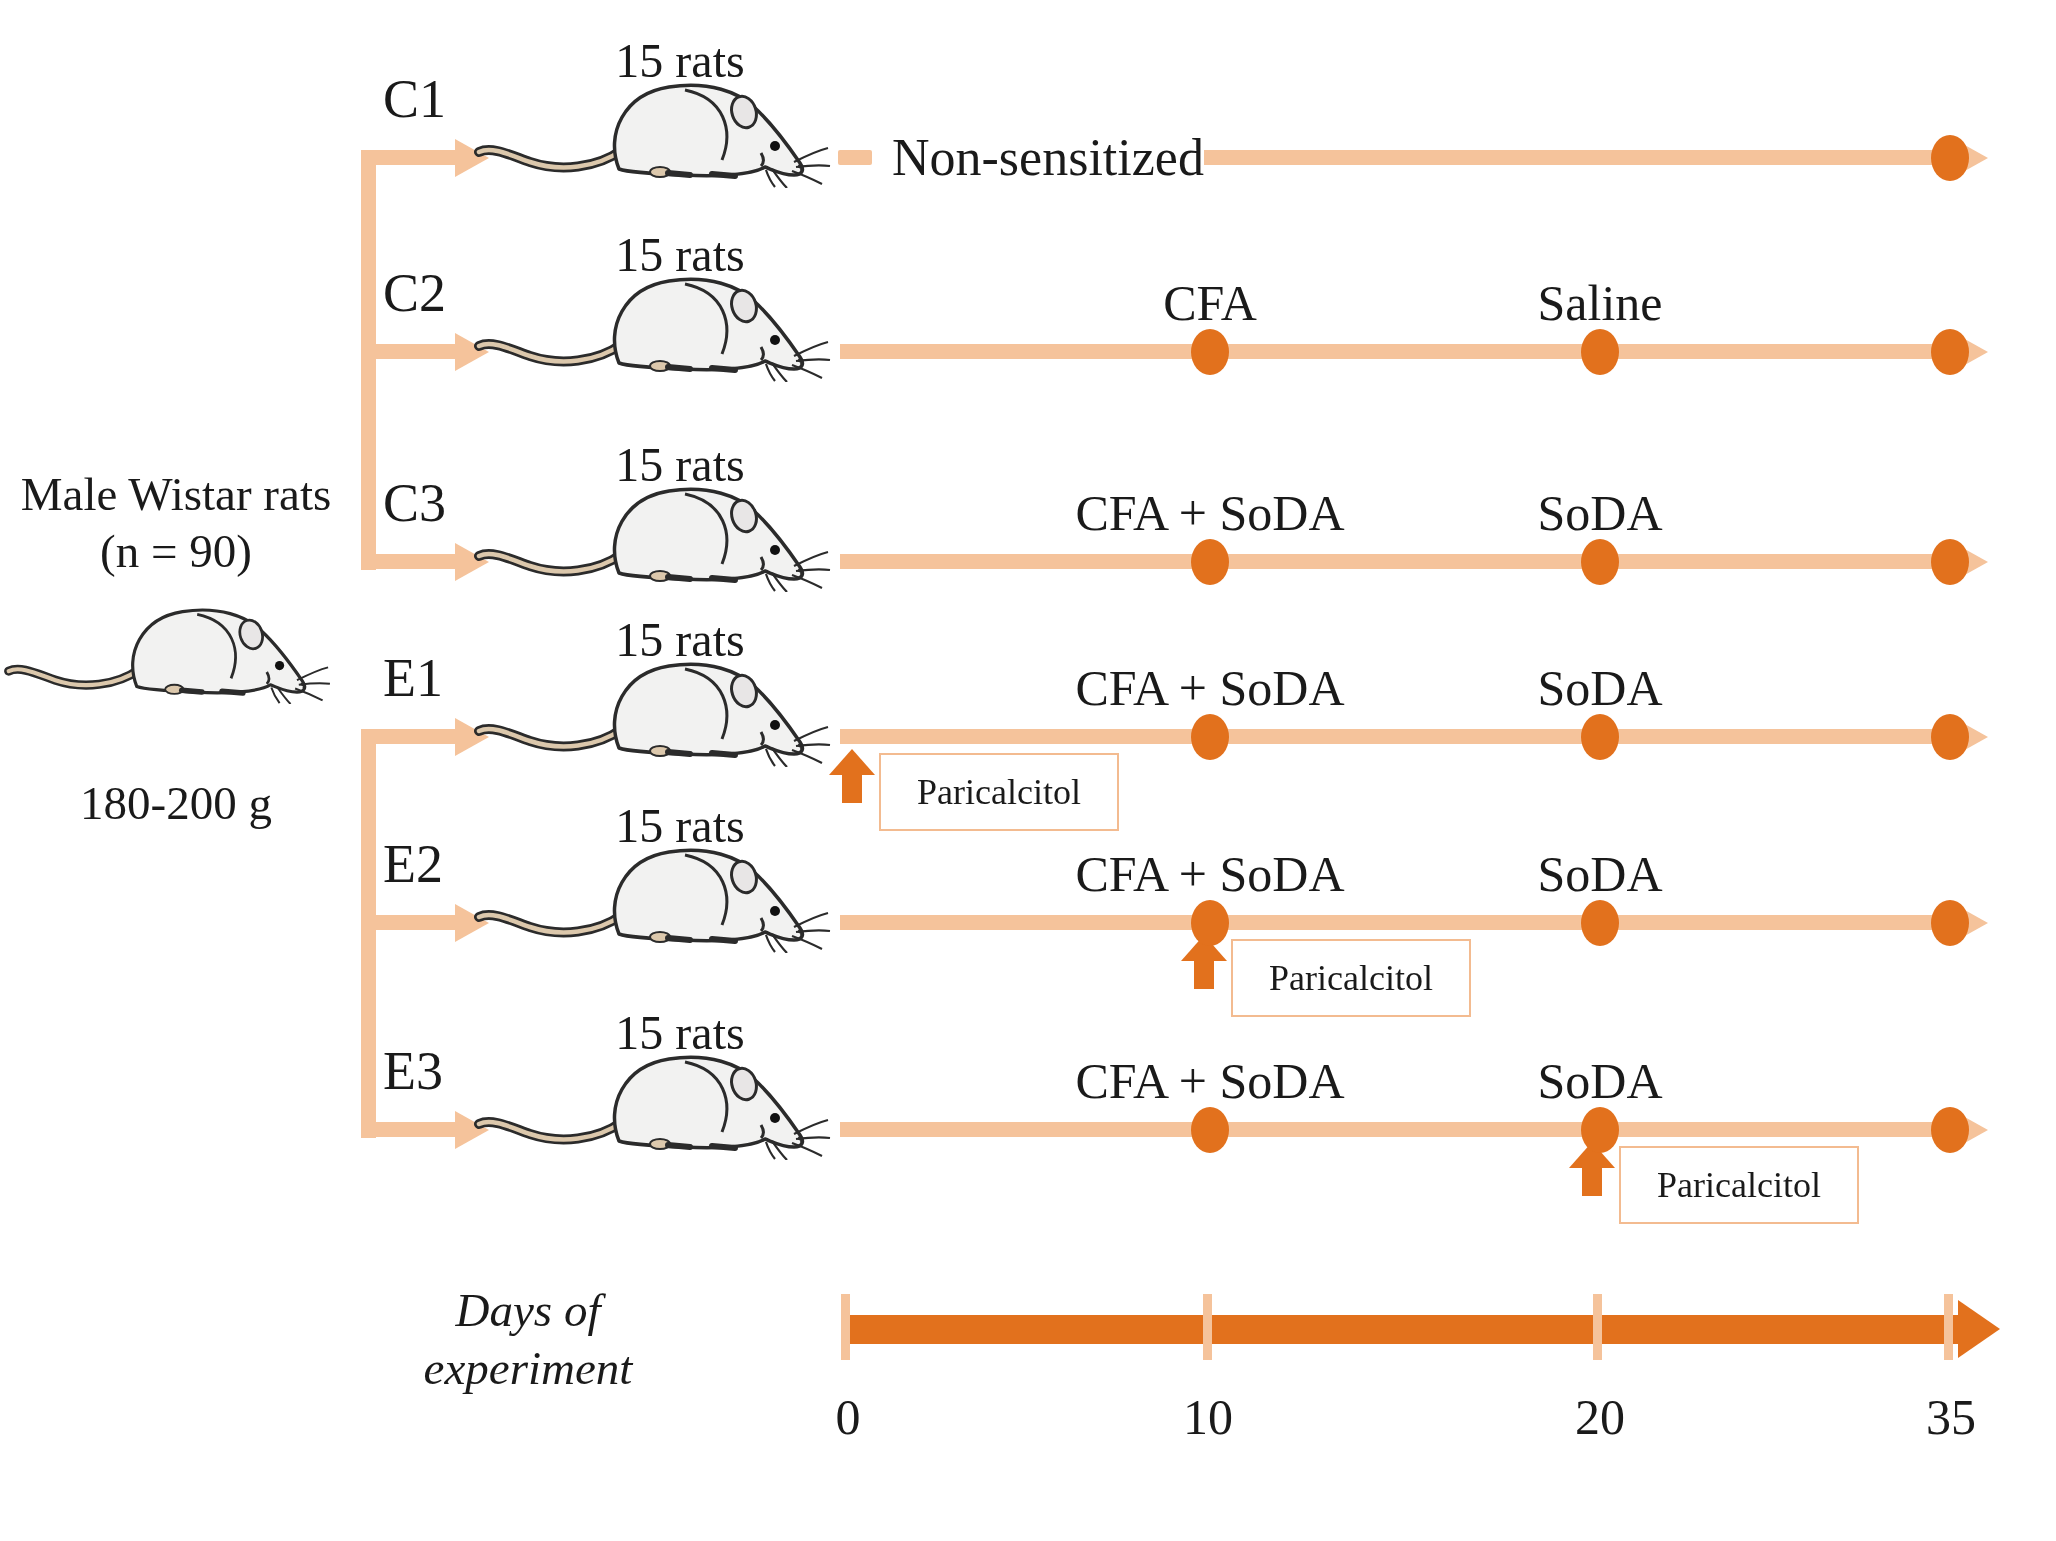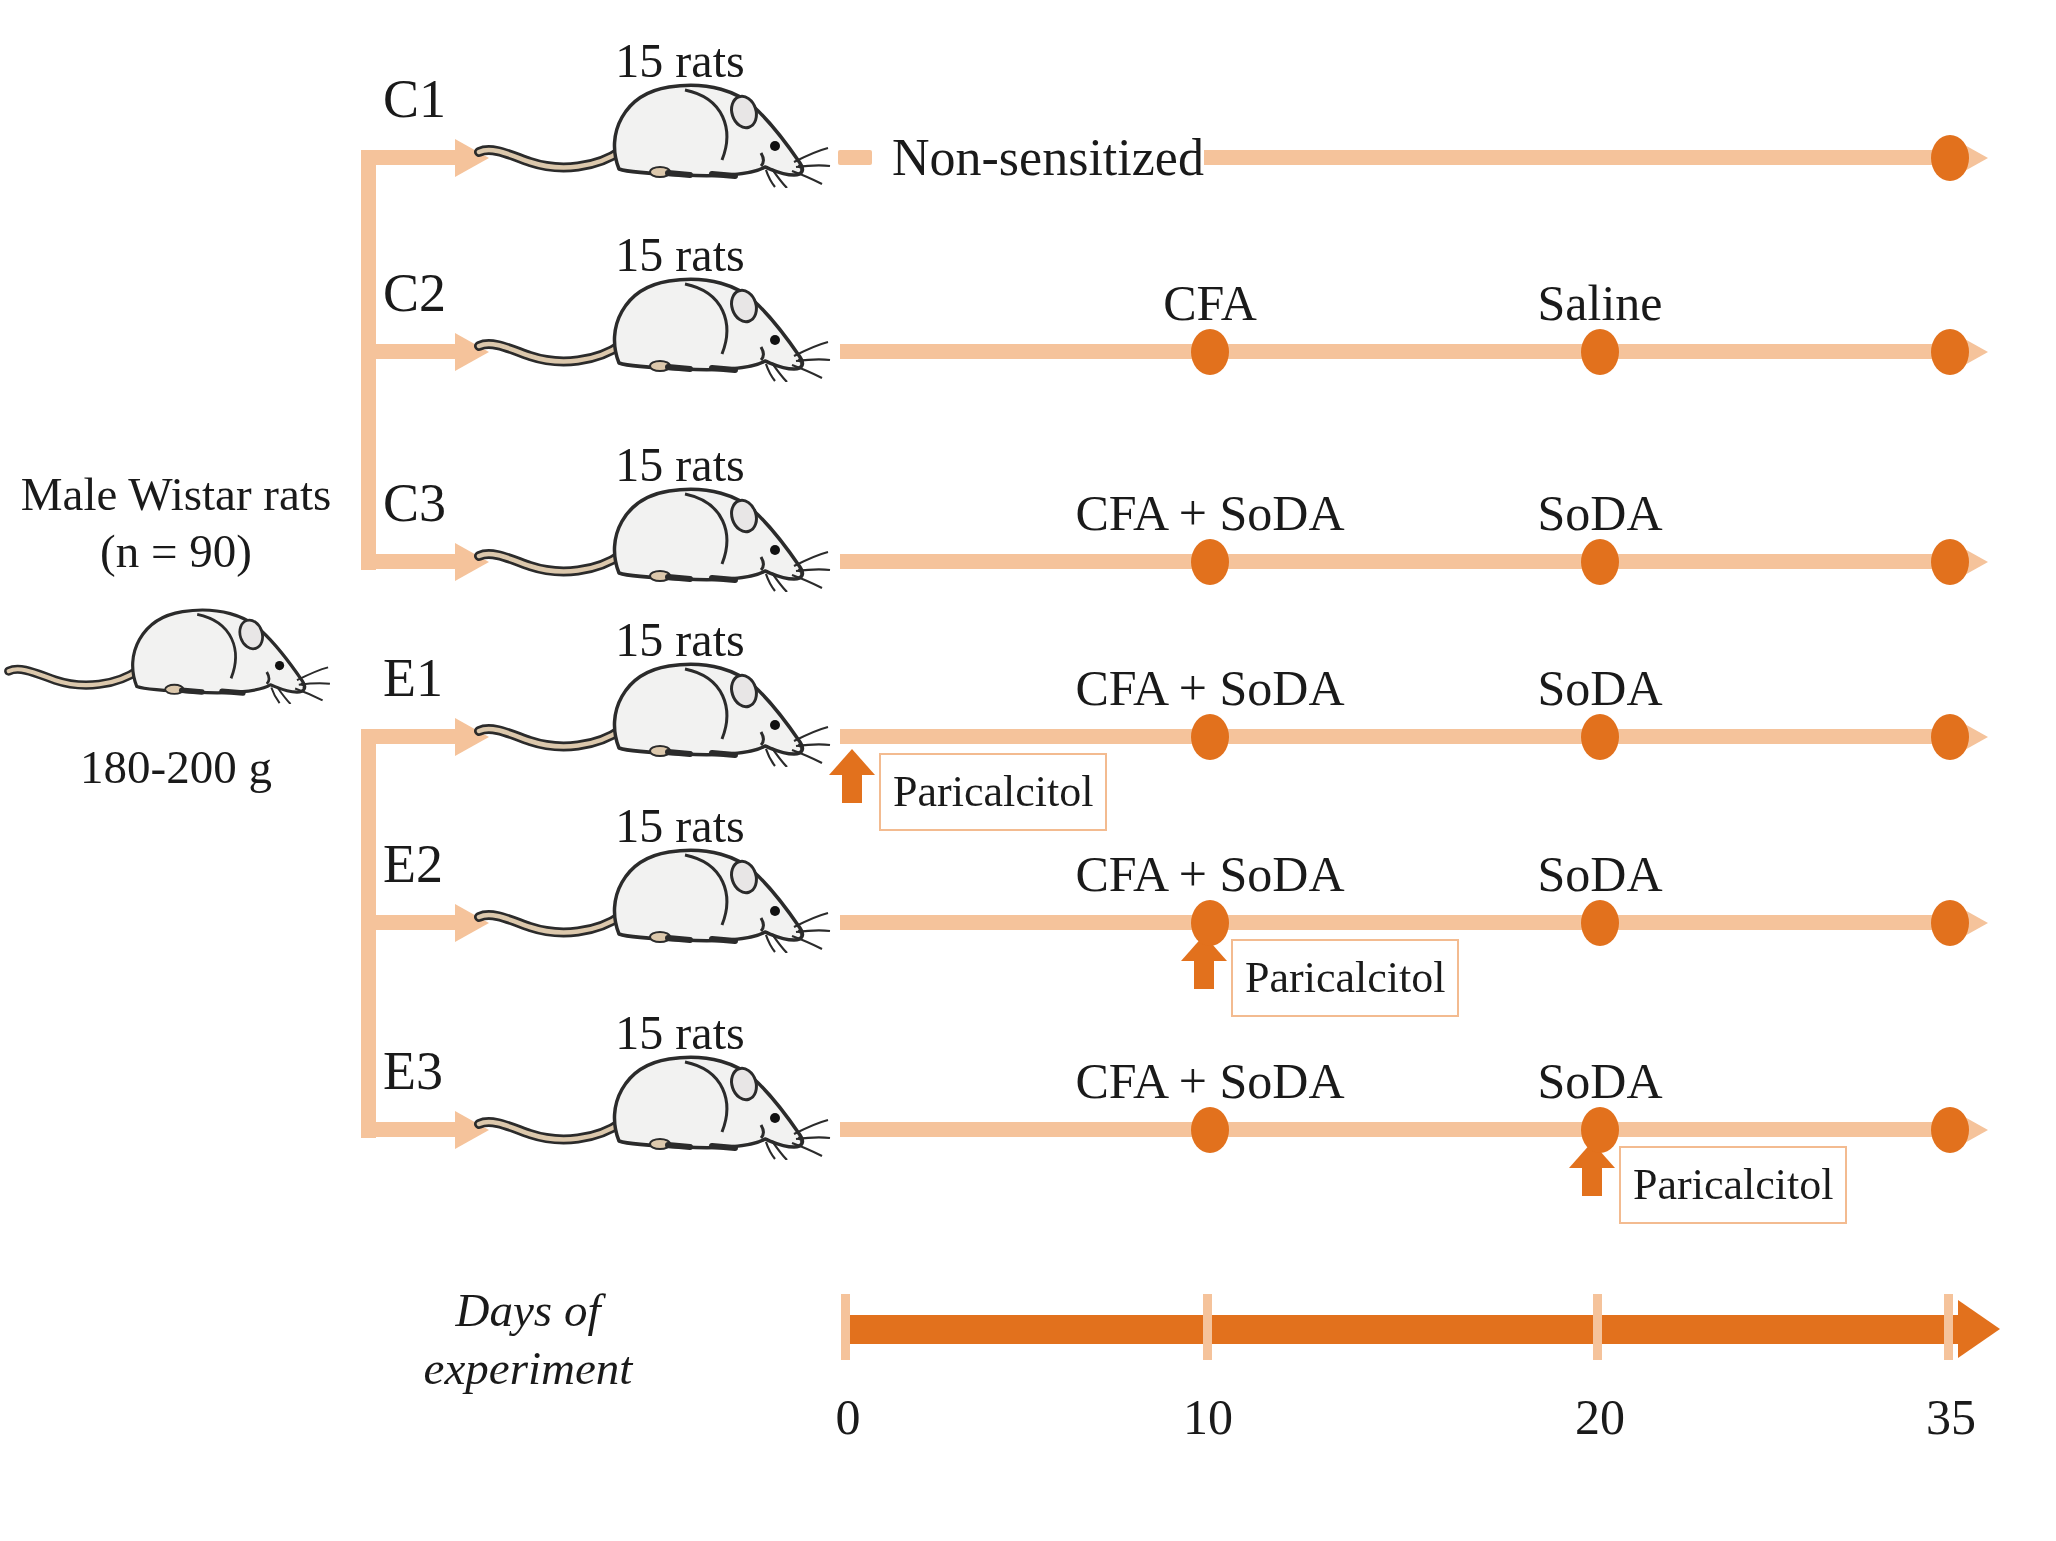--- a/index.html
+++ b/index.html
@@ -10,21 +10,21 @@
   }
   html,body{margin:0;padding:0;background:#fff;}
   body{font-family:"Liberation Serif", serif;color:var(--tx);}
   .canvas{position:relative;width:2056px;height:1541px;background:#ffffff;overflow:hidden;}
 
   
   .src-title{position:absolute;left:0;top:466px;width:352px;text-align:center;
              font-size:47px;line-height:57px;white-space:nowrap;}
   .src-title span{display:block;}
   .src-rat{position:absolute;left:2px;top:596px;width:330px;height:108px;}
-  .src-weight{position:absolute;left:0;top:740px;width:352px;text-align:center;font-size:47px;}
+  .src-weight{position:absolute;left:0;top:776px;width:352px;text-align:center;font-size:47px;}
 
   
   .vbranch{position:absolute;left:361px;width:15px;background:var(--lo);}
   .vc{top:151px;height:419px;}
   .ve{top:730px;height:408px;}
 
   
   .row{position:absolute;left:0;width:2056px;height:0;}
   .r1{top:158px}.r2{top:352px}.r3{top:562px}.r4{top:737px}.r5{top:923px}.r6{top:1130px}
 
@@ -56,22 +56,22 @@
 
   
   .pari{position:absolute;top:0;}
   .p0{left:852px}.p10{left:1204px}.p20{left:1592px}
   .uparrow{position:absolute;left:-23px;top:12px;width:46px;height:56px;}
   .uparrow::before{content:"";position:absolute;left:0;top:0;width:0;height:0;
     border-left:23px solid transparent;border-right:23px solid transparent;
     border-bottom:26px solid var(--do);}
   .uparrow::after{content:"";position:absolute;left:13px;top:24px;width:20px;height:30px;background:var(--do);}
   .paribox{position:absolute;left:27px;top:16px;height:74px;line-height:74px;
-           padding:0 12px;border:2px solid var(--bb);background:#fff;
-           font-size:44px;white-space:nowrap;}
+           padding:0 36px;border:2px solid var(--bb);background:#fff;
+           font-size:36px;white-space:nowrap;}
 
   
   .axis-caption{position:absolute;left:318px;top:1281px;width:420px;text-align:center;
                 font-size:47px;line-height:58px;}
   .axis-caption span{display:block;font-style:italic;}
   .axis-bar{position:absolute;left:846px;top:1315px;width:1114px;height:29px;background:var(--do);}
   .axis-head{position:absolute;left:1958px;top:1300px;width:0;height:0;
              border-left:42px solid var(--do);border-top:29px solid transparent;
              border-bottom:29px solid transparent;}
   .tick{position:absolute;top:1294px;width:9px;height:66px;background:var(--lo);z-index:2;}

